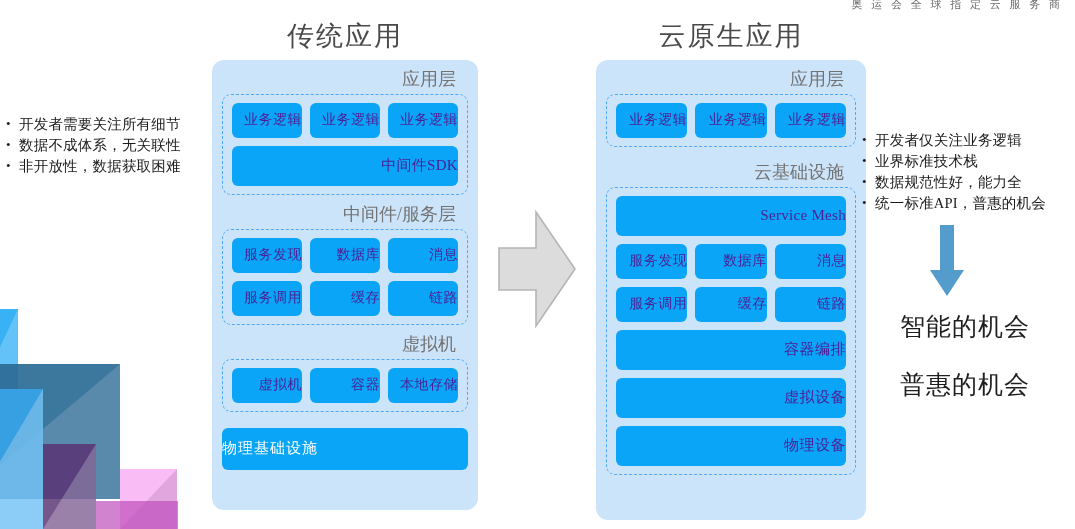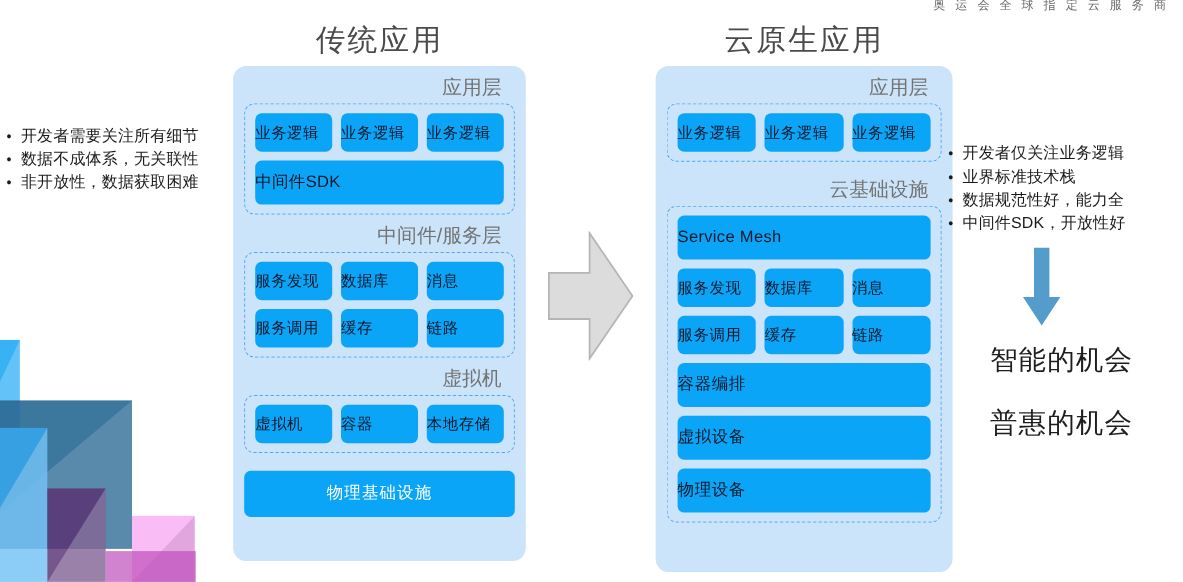--- a/index.html
+++ b/index.html
@@ -11,20 +11,21 @@
   body {
     font-family: "Liberation Sans", "DejaVu Sans", sans-serif;
     -webkit-font-smoothing: antialiased;
   }
   #slide {
     position: relative;
     width: 1075px;
     height: 529px;
     background: #ffffff;
     overflow: hidden;
+    font-family: Liberation Serif, serif;
   }
 
   
   #deco {
     position: absolute;
     left: 0;
     bottom: 0;
     width: 200px;
     height: 250px;
     pointer-events: none;
@@ -85,39 +86,39 @@
   .chip-row {
     display: flex;
     gap: 8px;
   }
   .chip-row + .chip-row { margin-top: 8px; }
 
   
   .chip {
     flex: 1 1 0;
     background: #0aa5f7;
-    color: #0f172a;
+    color: #4c1d95;
     border-radius: 6px;
-    text-align: left;
+    text-align: right;
     font-size: 14px;
     line-height: 1;
     padding: 10px 0 11px;
     white-space: nowrap;
     letter-spacing: 0.5px;
   }
   .chip.wide { flex: 1 1 100%; }
   .chip.tall { padding: 12px 0 13px; font-size: 15px; }
   .chip.latin { font-size: 15px; letter-spacing: 0.3px; }
 
   
   .bar {
     background: #0aa5f7;
     color: #ffffff;
     border-radius: 6px;
-    text-align: center;
+    text-align: left;
     font-size: 15px;
     padding: 13px 0 14px;
     line-height: 1;
     letter-spacing: 1px;
   }
 
   .panel-inner { padding: 10px 10px 0; }
   .gap-6  { height: 6px; }
   .gap-10 { height: 10px; }
   .gap-16 { height: 16px; }
@@ -314,21 +315,21 @@
   <div class="bullets" id="bullets-left">
     <div class="li">开发者需要关注所有细节</div>
     <div class="li">数据不成体系，无关联性</div>
     <div class="li">非开放性，数据获取困难</div>
   </div>
 
   <div class="bullets" id="bullets-right">
     <div class="li">开发者仅关注业务逻辑</div>
     <div class="li">业界标准技术栈</div>
     <div class="li">数据规范性好，能力全</div>
-    <div class="li">中间件SDK，开放性好</div>
+    <div class="li">统一标准API，普惠的机会</div>
   </div>
 
   <svg id="mid-arrow" viewBox="0 0 78 118" aria-hidden="true">
     <polygon points="1,38 38,38 38,2 77,59 38,116 38,80 1,80" fill="#dcdcdc" stroke="#b5b5b5" stroke-width="1.6" stroke-linejoin="miter"></polygon>
   </svg>
 
   <svg id="down-arrow" viewBox="0 0 34 72" aria-hidden="true">
     <polygon points="10,0 24,0 24,45 34,45 17,71 0,45 10,45" fill="#539ccc"></polygon>
   </svg>
 

